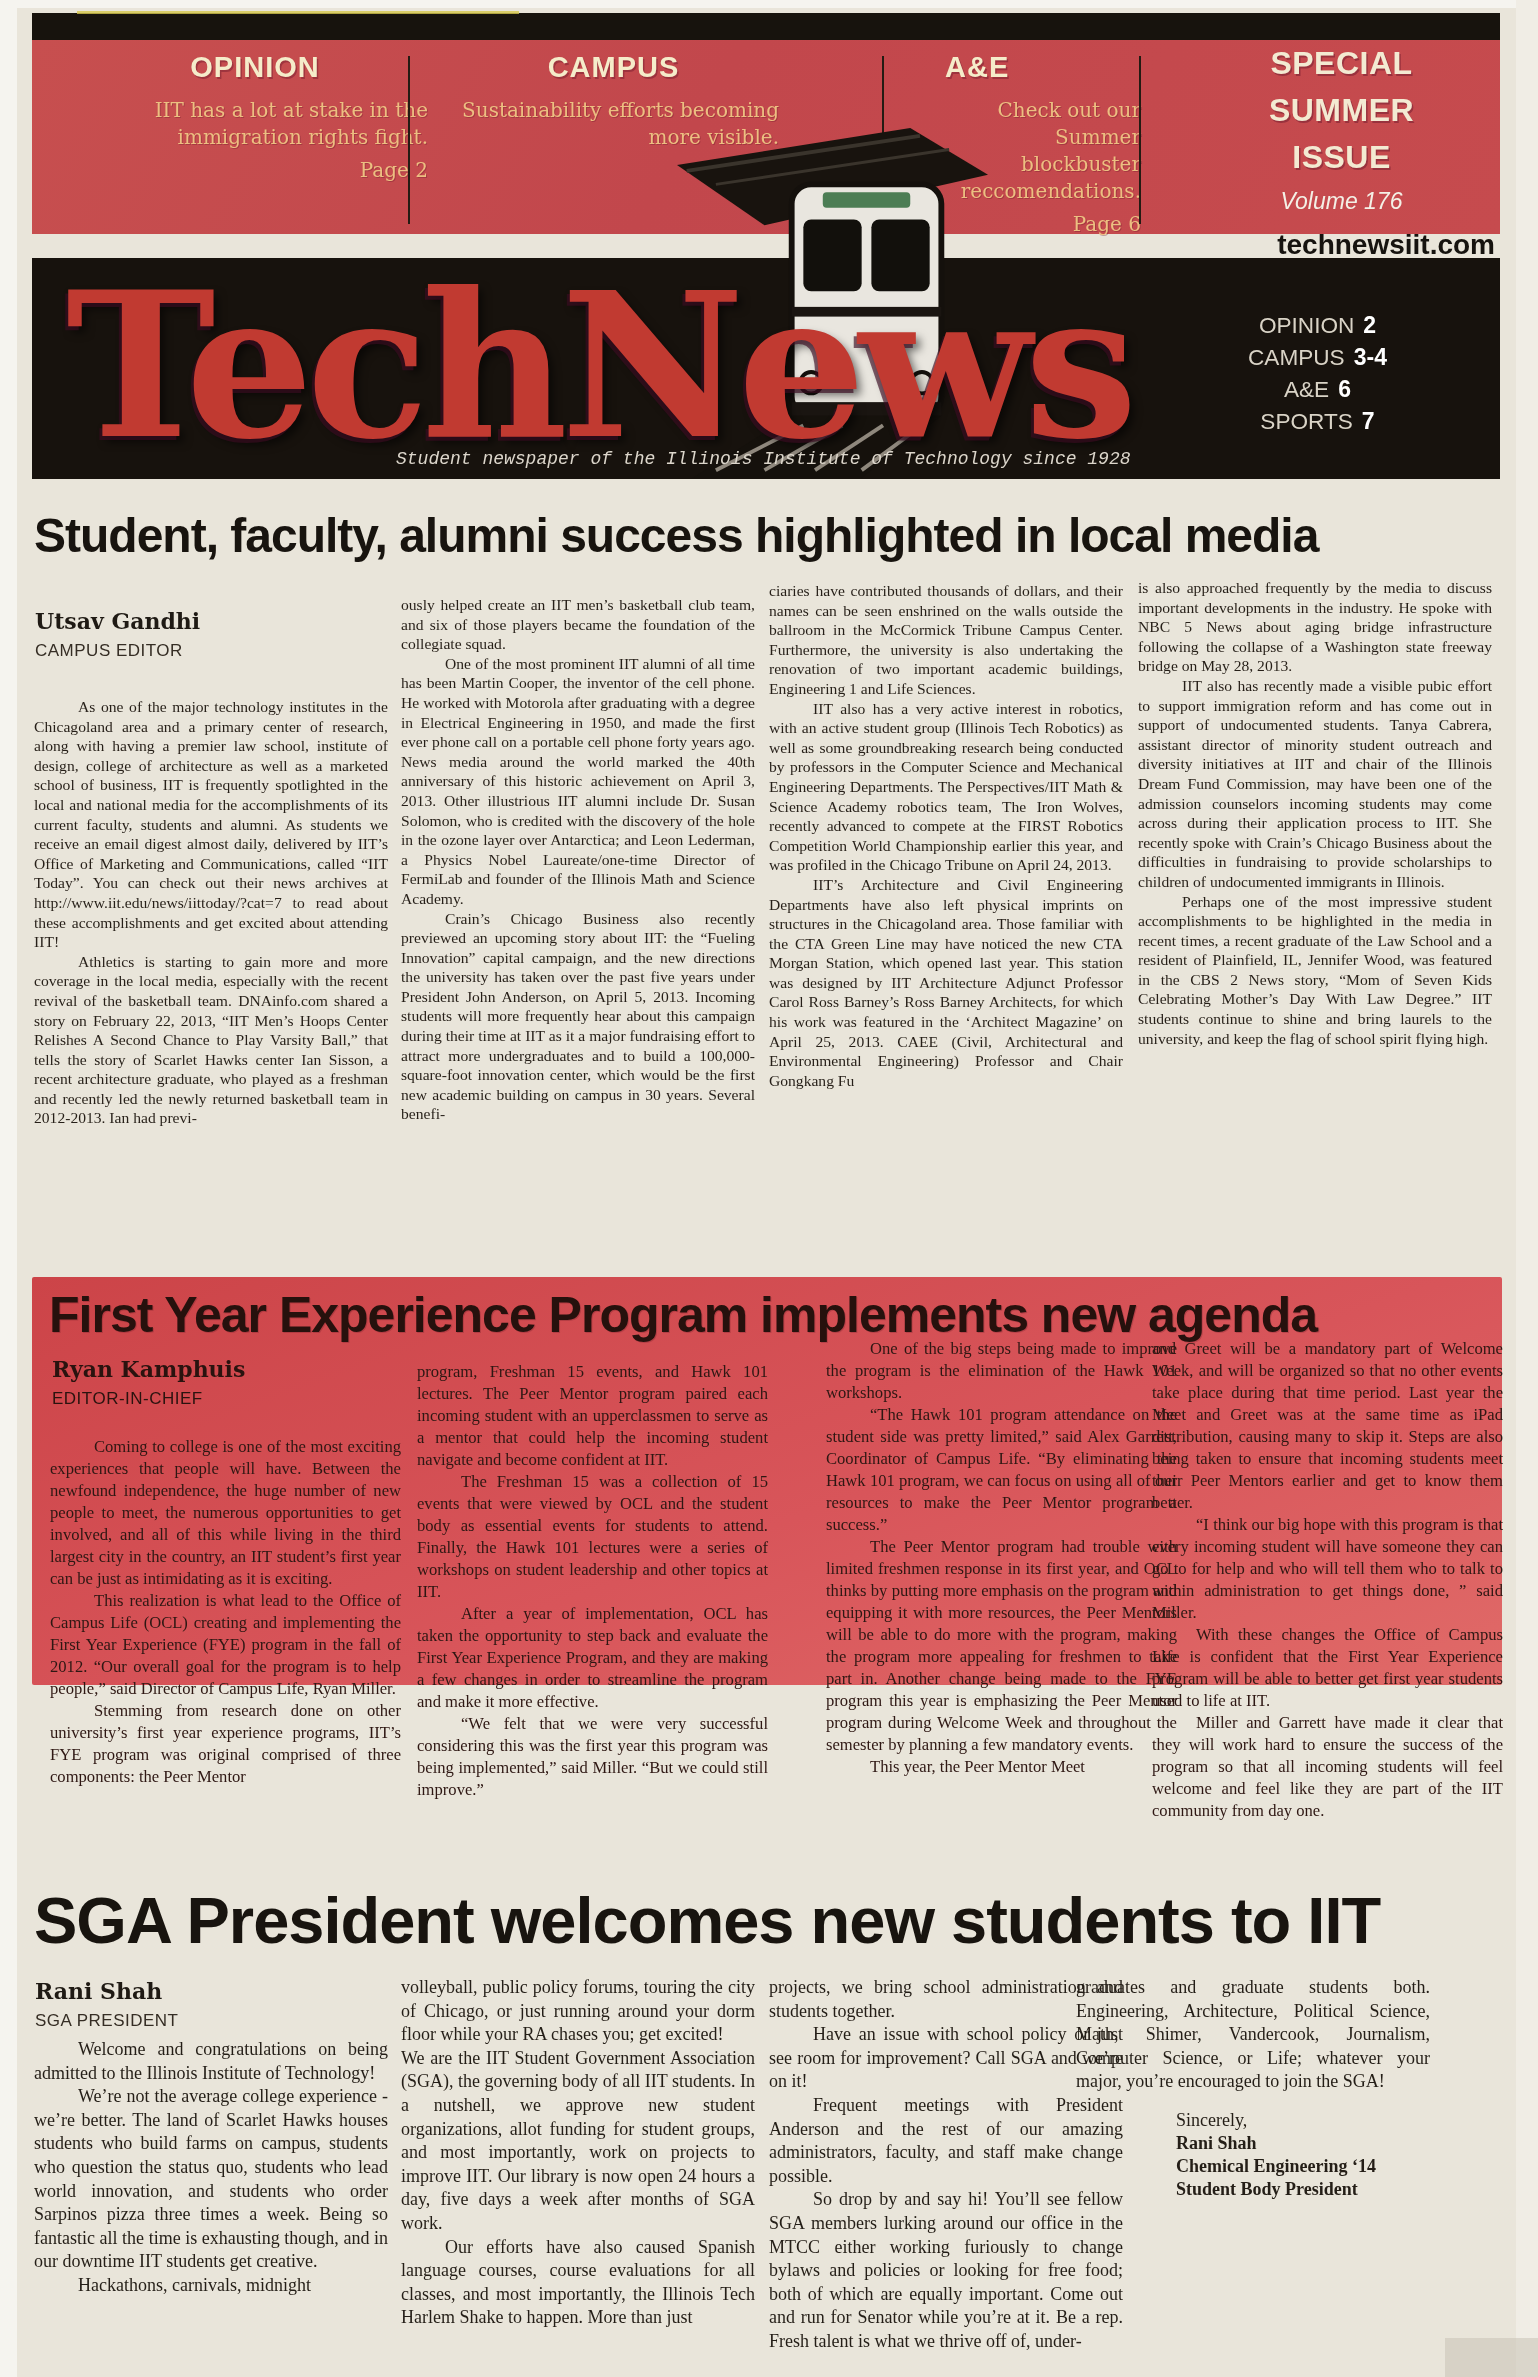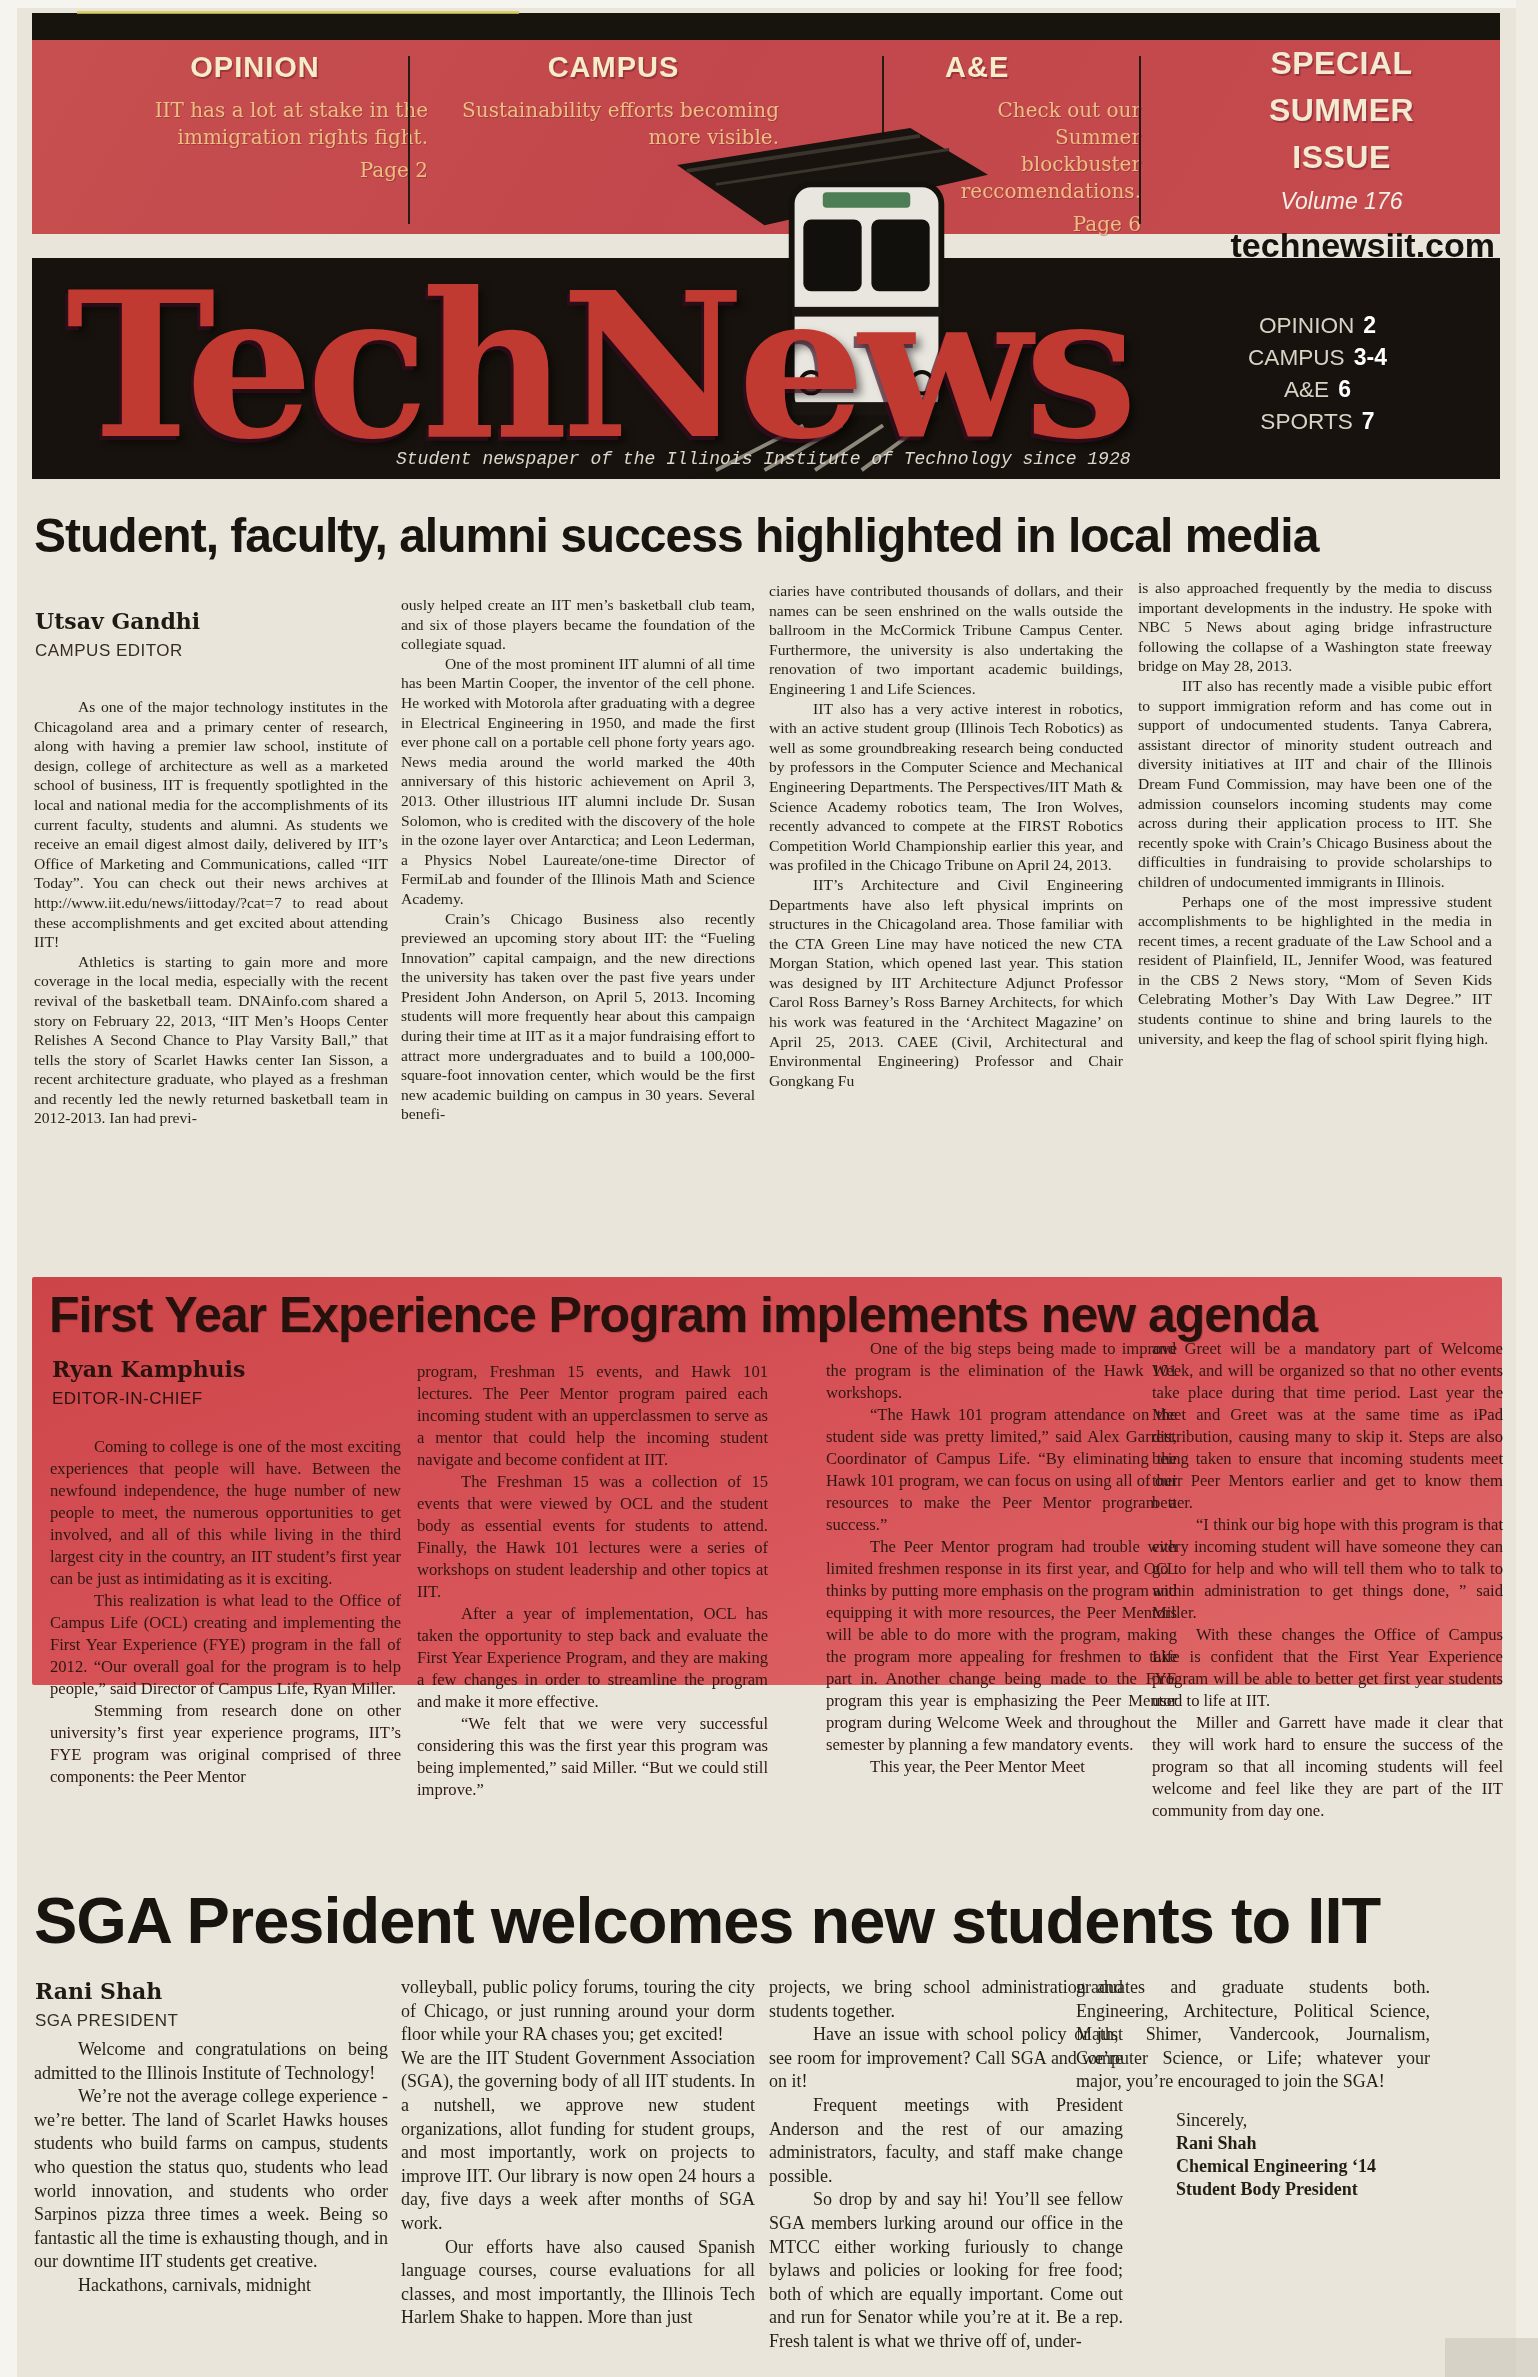--- a/index.html
+++ b/index.html
@@ -38,21 +38,21 @@
                 text-shadow:1.5px 1.5px 0 rgba(110,25,45,.5);}
   .special-vol{font-family:Liberation Sans, sans-serif;font-style:italic;font-size:23px;
                color:#f4f0e6;margin-top:7px;}
   .divider{position:absolute;width:1.5px;background:#241b13;}
   .div1{left:376px;top:16px;height:168px;}
   .div2{left:850px;top:16px;height:85px;}
   .div3{left:1107px;top:16px;height:168px;}
 
   
   .website{position:absolute;left:1104px;top:232px;width:391px;height:26px;
-           font-family:"Liberation Sans",sans-serif;font-weight:700;font-size:34px;
+           font-family:"Liberation Sans",sans-serif;font-weight:700;font-size:28px;
            color:#16130f;text-align:right;line-height:26px;}
 
   
   .masthead{position:absolute;left:32px;top:258px;width:1468px;height:221px;background:#17120d;}
   .train{position:absolute;left:677px;top:126px;width:311px;height:354px;z-index:2;}
   .logo{position:absolute;left:66px;top:257px;z-index:3;
         font-family:"DejaVu Serif",serif;font-weight:700;
         font-size:201px;line-height:216px;letter-spacing:-7px;
         color:#c13a31;
         text-shadow:-3px 3.5px 0 rgba(60,12,34,.65), 4px 6px 9px rgba(0,0,0,.55);}

